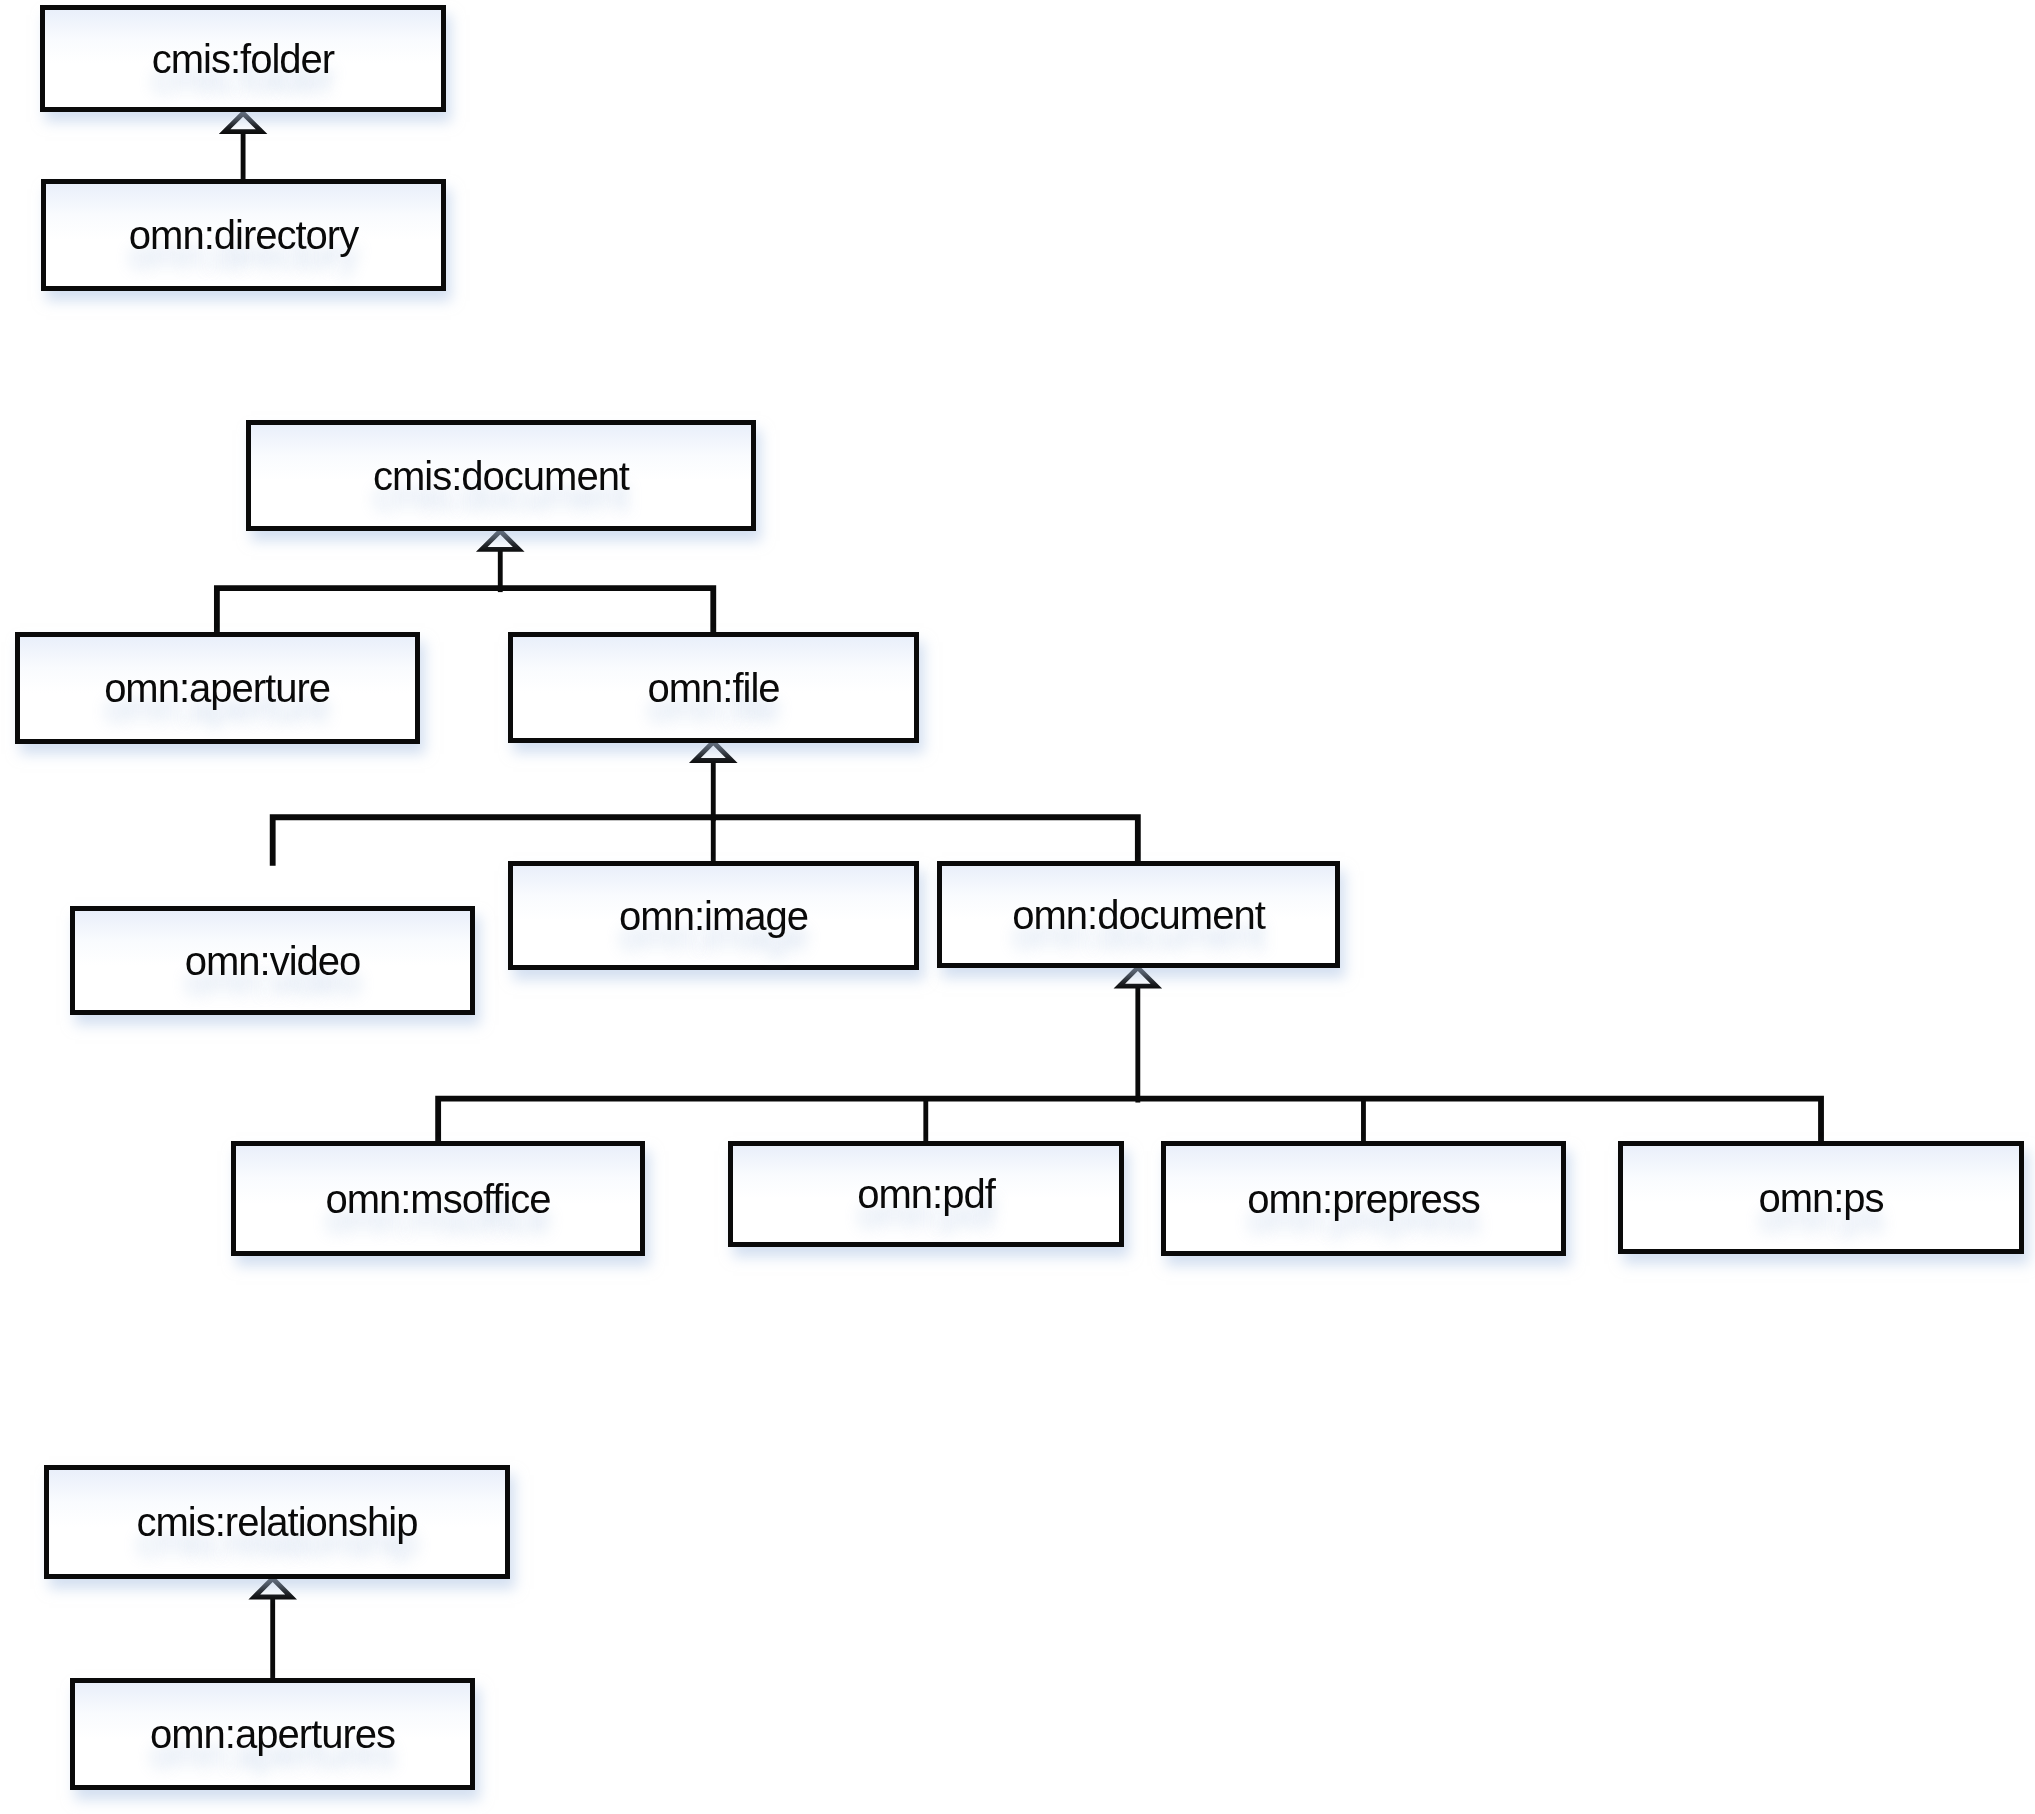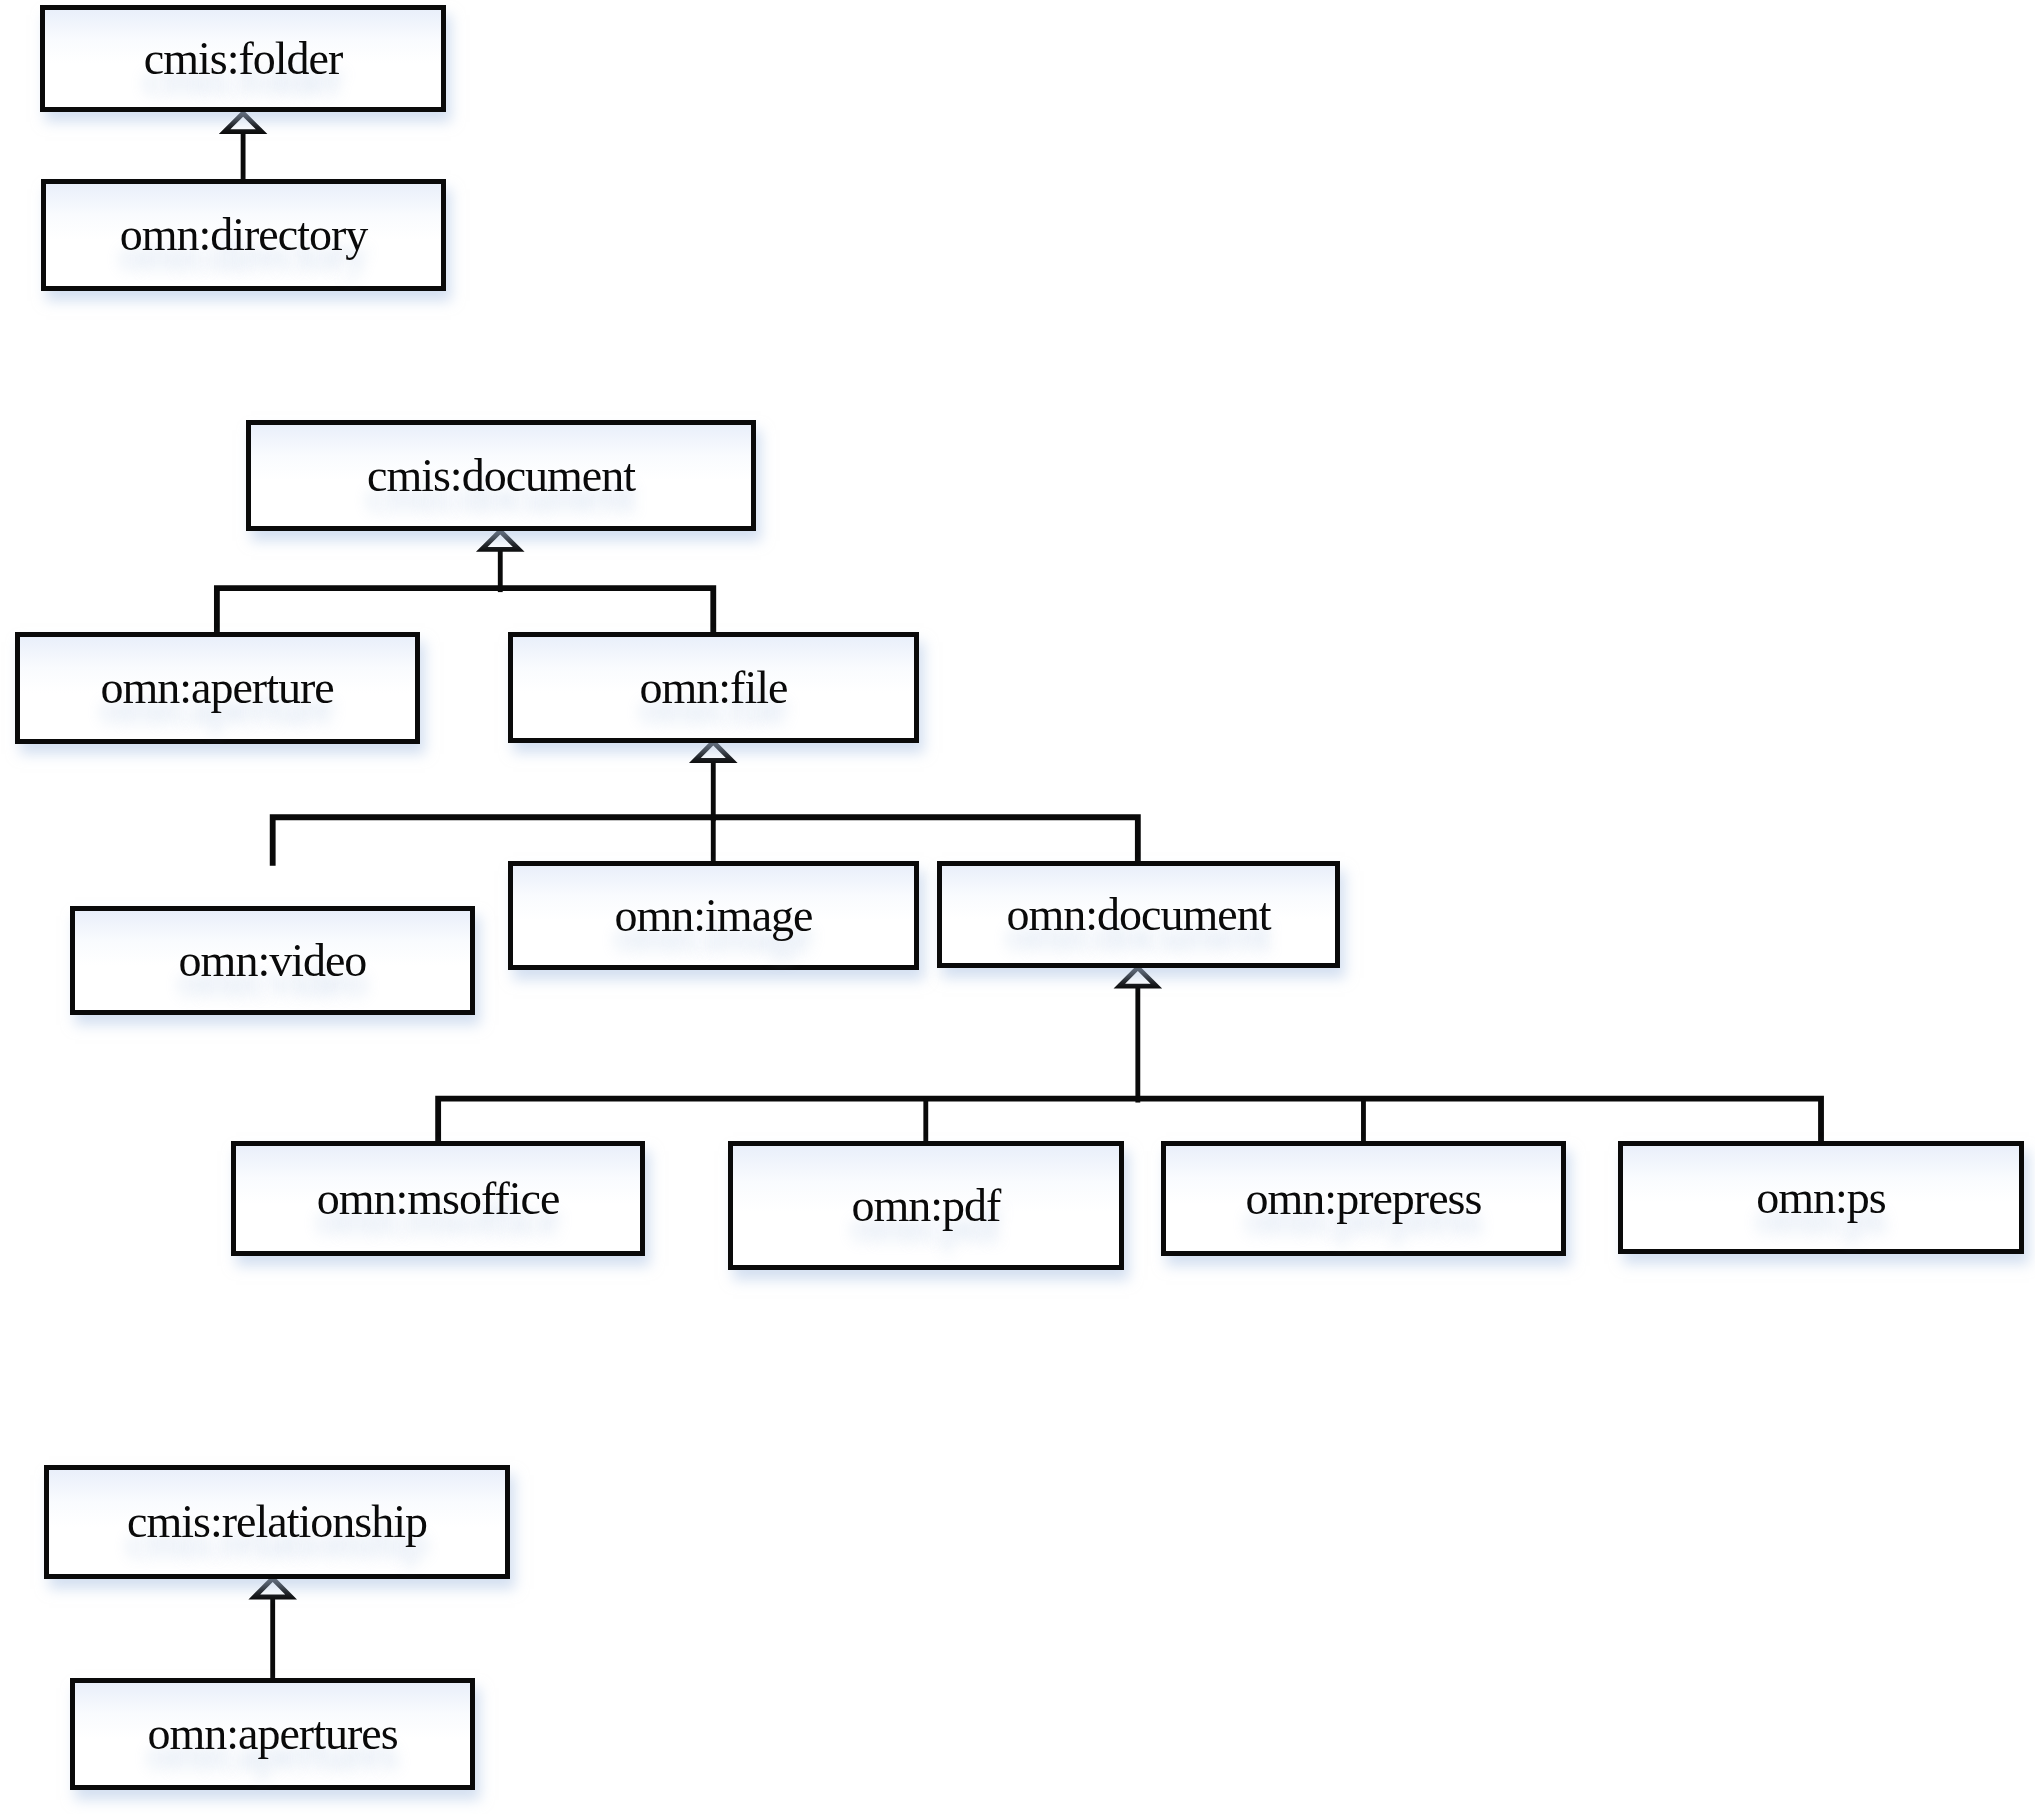--- a/index.html
+++ b/index.html
@@ -38,27 +38,26 @@
     position: absolute;
     box-sizing: border-box;
     border: 5.8px solid #0a0a0a;
     background: linear-gradient(180deg, #e9effa 0%, #f9fbfe 30%, #ffffff 55%, #ffffff 100%);
     box-shadow: 4.9px 9.7px 12.6px rgba(176, 198, 230, 0.55);
     display: flex;
     align-items: center;
     justify-content: center;
   }
   .node .label {
-    font-size: 46px;
+    font-size: 40px;
     line-height: 1;
     letter-spacing: -1px;
     color: #0a0a0a;
     white-space: nowrap;
     text-shadow: 0 20.4px 13.6px rgba(160, 186, 221, 0.45);
-    font-family: Liberation Serif, serif;
   }
 </style>
 </head>
 <body>
 
 <div class="canvas">
 
   <svg class="wires" viewBox="0 0 4194 3738" aria-hidden="true">
 
     <g>
@@ -114,21 +113,21 @@
   </div>
   <div class="node" style="left:508px;top:861px; width:411px;  height:109px">
     <span class="label">omn:image</span>
   </div>
   <div class="node" style="left:937px;top:861px; width:403px;  height:107px">
     <span class="label">omn:document</span>
   </div>
   <div class="node" style="left:231px; top:1141px; width:414px;  height:115px">
     <span class="label">omn:msoffice</span>
   </div>
-  <div class="node" style="left:728px;top:1141px; width:396px;  height:129px">
+  <div class="node" style="left:728px;top:1141px; width:396px;  height:106px">
     <span class="label">omn:pdf</span>
   </div>
   <div class="node" style="left:1161px;top:1141px; width:405px;  height:115px">
     <span class="label">omn:prepress</span>
   </div>
   <div class="node" style="left:1618px;top:1141px; width:406px;  height:113px">
     <span class="label">omn:ps</span>
   </div>
 
   <div class="node" style="left:44px;  top:1465px; width:466px;  height:114px">

